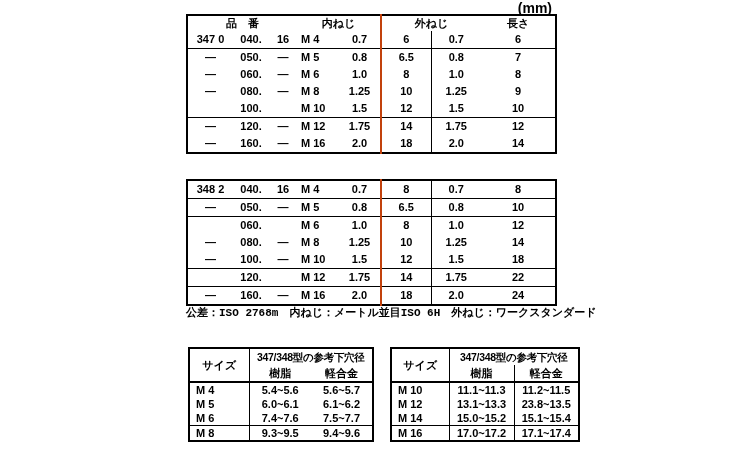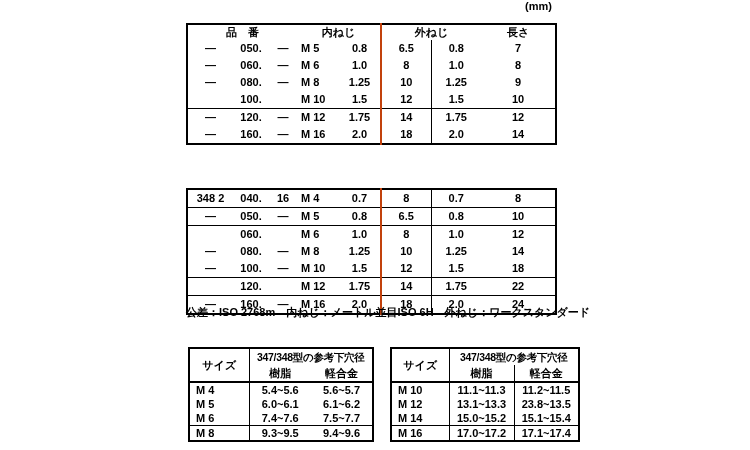--- a/index.html
+++ b/index.html
@@ -2,29 +2,29 @@
 <html><head>
 <meta charset="utf-8">
 <style>
   html,body{margin:0;padding:0;}
   body{
     width:750px;height:450px;background:#ffffff;position:relative;
     font-family:"Liberation Sans","DejaVu Sans",sans-serif;
     font-weight:bold;color:#000;
   }
   .abs{position:absolute;}
-  #unit-label{left:186px;top:0;width:366px;text-align:right;font-size:11px;}
+  #unit-label{left:186px;top:0;width:366px;text-align:right;font-size:14px;}
   #table-347{left:186px;top:14px;}
   #table-348{left:186px;top:179px;}
-  #footnote{left:186px;top:305px;font-size:11px;white-space:nowrap;}
+  #footnote{left:186px;top:305px;font-size:11px;white-space:nowrap;font-family:Liberation Mono, monospace;}
   #pilot-left{left:188px;top:347px;}
   #pilot-right{left:390px;top:347px;}
 
   table{border-collapse:collapse;table-layout:fixed;}
-  .spec{width:369px;border:2px solid #000;margin-top:9px;}
+  .spec{width:369px;border:2px solid #000;}
   .spec th,.spec td{
     padding:0;margin:0;font-size:11px;line-height:1;vertical-align:middle;
     white-space:nowrap;overflow:hidden;text-align:center;font-weight:bold;
   }
   .spec th{height:15px;}
   .spec td{height:17px;}
   .spec thead tr.sub th{border-bottom:2px solid #000;}
   .v2{border-left:2px solid #c2410c;}
   .v1{border-left:1px solid #000;}
   tr.hr td{border-bottom:1px solid #000;}
@@ -61,20 +61,30 @@
   </colgroup>
   <thead>
     <tr>
       <th colspan="3">品　番</th>
       <th colspan="2">内ねじ</th>
       <th colspan="2" class="v2">外ねじ</th>
       <th>長さ</th>
     </tr>
   </thead>
   <tbody>
+      <tr class="hr">
+        <td>347 0</td>
+        <td>040.</td>
+        <td>16</td>
+        <td class="pl">M 4</td>
+        <td>0.7</td>
+        <td class="v2">6</td>
+        <td class="v1">0.7</td>
+        <td>6</td>
+      </tr>
       <tr>
         <td>—</td>
         <td>050.</td>
         <td>—</td>
         <td class="pl">M 5</td>
         <td>0.8</td>
         <td class="v2">6.5</td>
         <td class="v1">0.8</td>
         <td>7</td>
       </tr>

